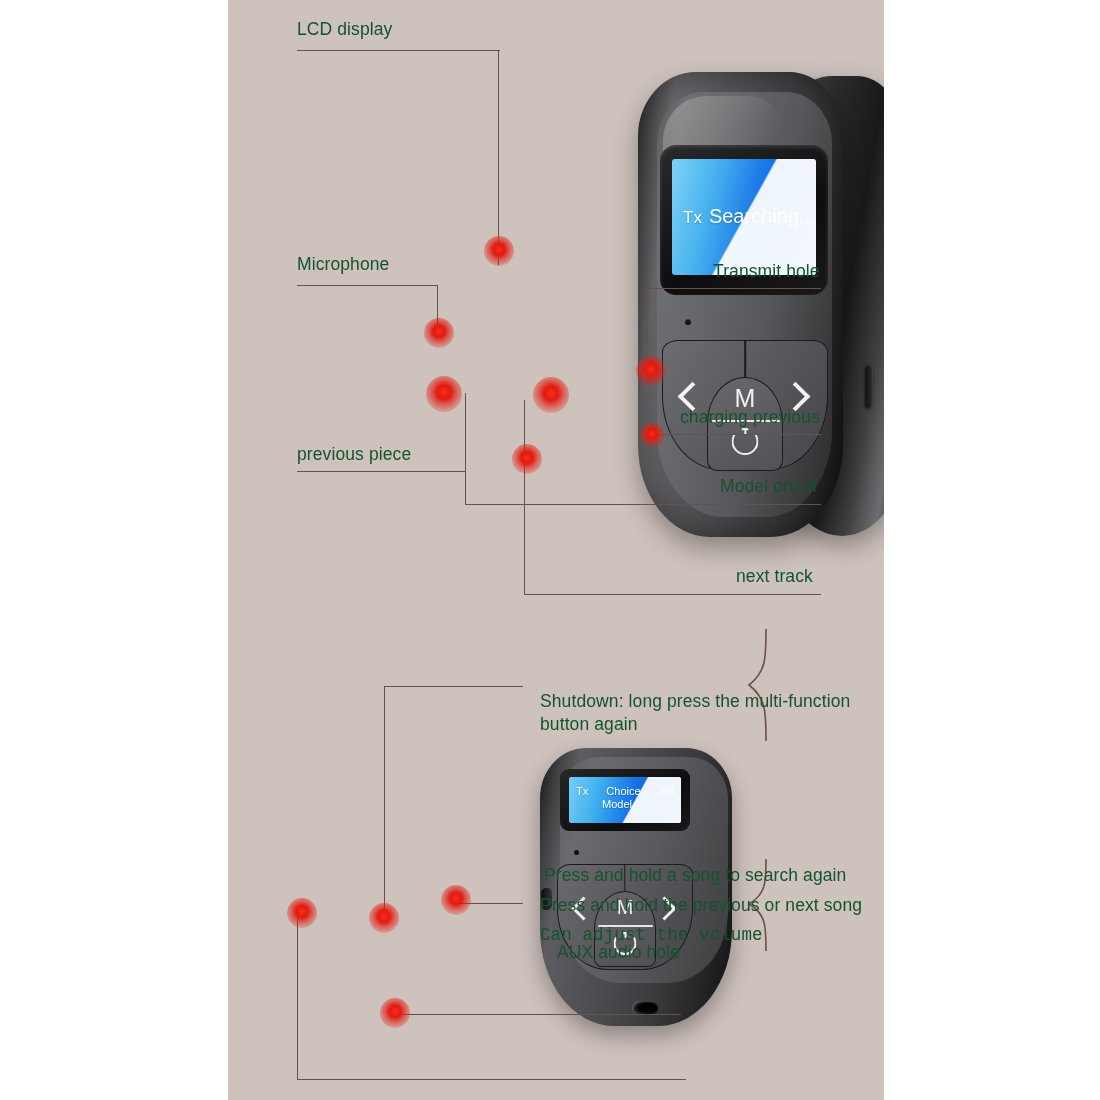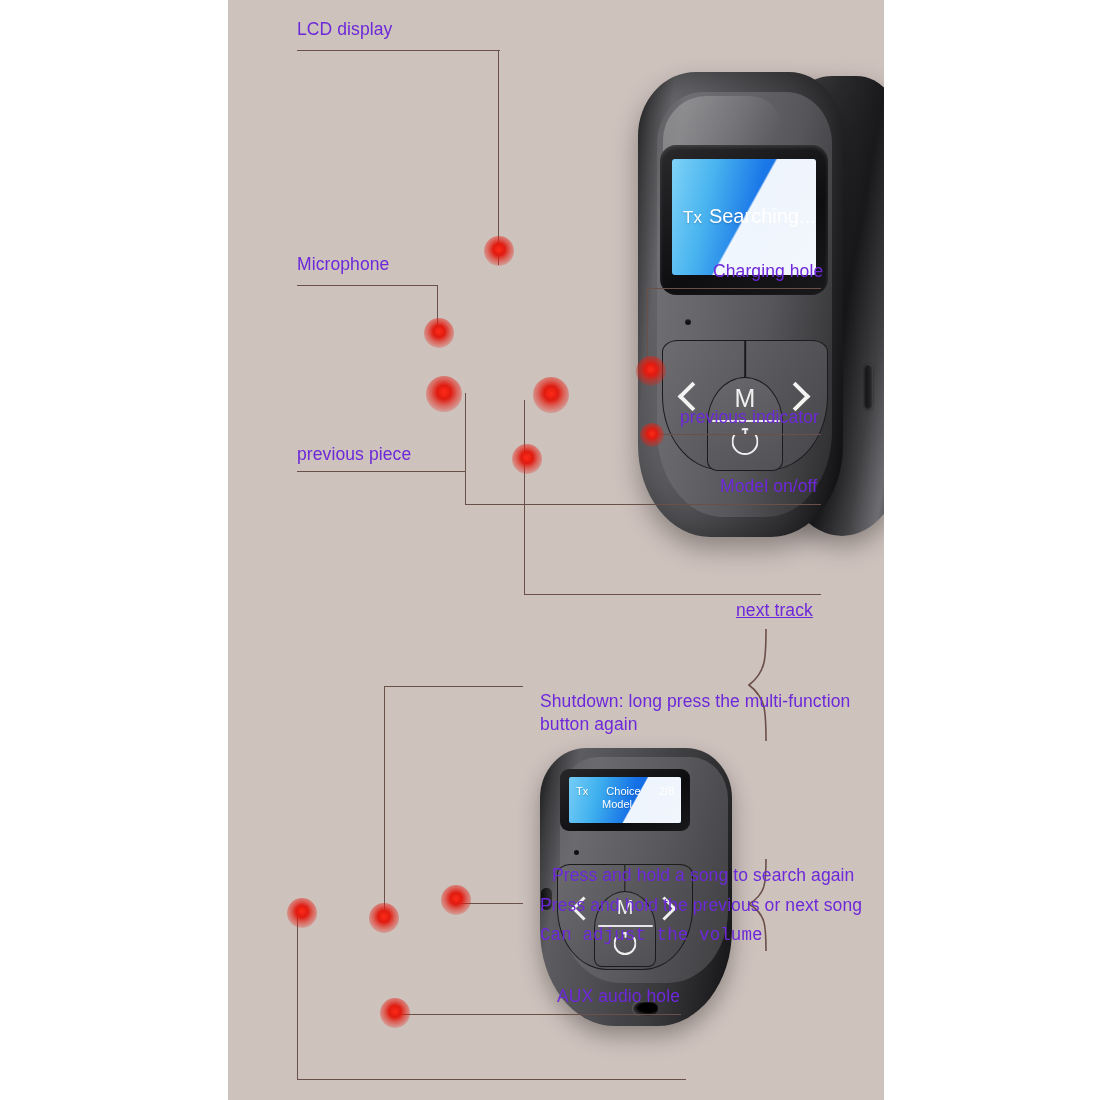--- a/index.html
+++ b/index.html
@@ -2,21 +2,21 @@
 <html><head>
 <meta charset="utf-8">
 <title>Product Annotation Diagram</title>
 <style>
   html,body{margin:0;padding:0;background:#ffffff;}
   body{width:1100px;height:1100px;font-family:"Liberation Sans",sans-serif;overflow:hidden;}
   #stage{position:relative;width:1100px;height:1100px;background:#ffffff;}
   #panel{position:absolute;left:228px;top:0;width:656px;height:1100px;background:#cec2bd;overflow:hidden;}
 
   
-  .label{position:absolute;color:#6d28d9;font-size:17.5px;line-height:1.32;white-space:nowrap;letter-spacing:.1px;}
+  .label{position:absolute;color:#14532d;font-size:17.5px;line-height:1.32;white-space:nowrap;letter-spacing:.1px;}
   .label.wrap{white-space:normal;}
 
   
   .ln{position:absolute;background:#6b4f49;}
   .lnh{height:1.4px;}
   .lnv{width:1.4px;}
 
   
   .hot{position:absolute;border-radius:50%;
        background:radial-gradient(circle at 50% 45%, #ff2a18 0%, #e01b10 26%, rgba(228,32,20,.60) 48%, rgba(228,32,20,.26) 70%, rgba(228,32,20,0) 100%);
@@ -230,36 +230,36 @@
     <div class="hot md" style="left:284px;top:444px;"></div>
     <div class="hot md" style="left:141px;top:903px;"></div>
     <div class="hot md" style="left:213px;top:885px;"></div>
     <div class="hot md" style="left:59px;top:898px;"></div>
     <div class="hot md" style="left:152px;top:998px;"></div>
 
     <div class="label" style="left:69px;top:18px;">LCD display</div>
 
     <div class="label" style="left:69px;top:253px;">Microphone</div>
 
-    <div class="label" style="left:485px;top:260px;">Charging hole</div>
-
-    <div class="label" style="left:452px;top:406px;">previous indicator</div>
+    <div class="label" style="left:485px;top:260px;">Transmit hole</div>
+
+    <div class="label" style="left:452px;top:406px;">charging previous</div>
 
     <div class="label" style="left:69px;top:443px;">previous piece</div>
 
     <div class="label" style="left:492px;top:475px;">Model on/off</div>
 
-    <div class="label" style="left:508px;top:599px;text-decoration:underline;">next track</div>
+    <div class="label" style="left:508px;top:565px;">next track</div>
 
 
     <div class="label wrap" style="left:312px;top:690px;width:340px;">Shutdown: long press the multi-function button again</div>
 
-    <div class="label" style="left:324px;top:864px;">Press and hold a song to search again</div>
+    <div class="label" style="left:316px;top:864px;">Press and hold a song to search again</div>
 
     <div class="label" style="left:312px;top:894px;">Press and hold the previous or next song</div>
 
     <div class="label" style="left:312px;top:924px;font-family:Liberation Mono, monospace;">Can adjust the volume</div>
 
-    <div class="label" style="left:329px;top:985px;">AUX audio hole</div>
+    <div class="label" style="left:329px;top:941px;">AUX audio hole</div>
 
 
   </div>
 </div>
 
 </body></html>

